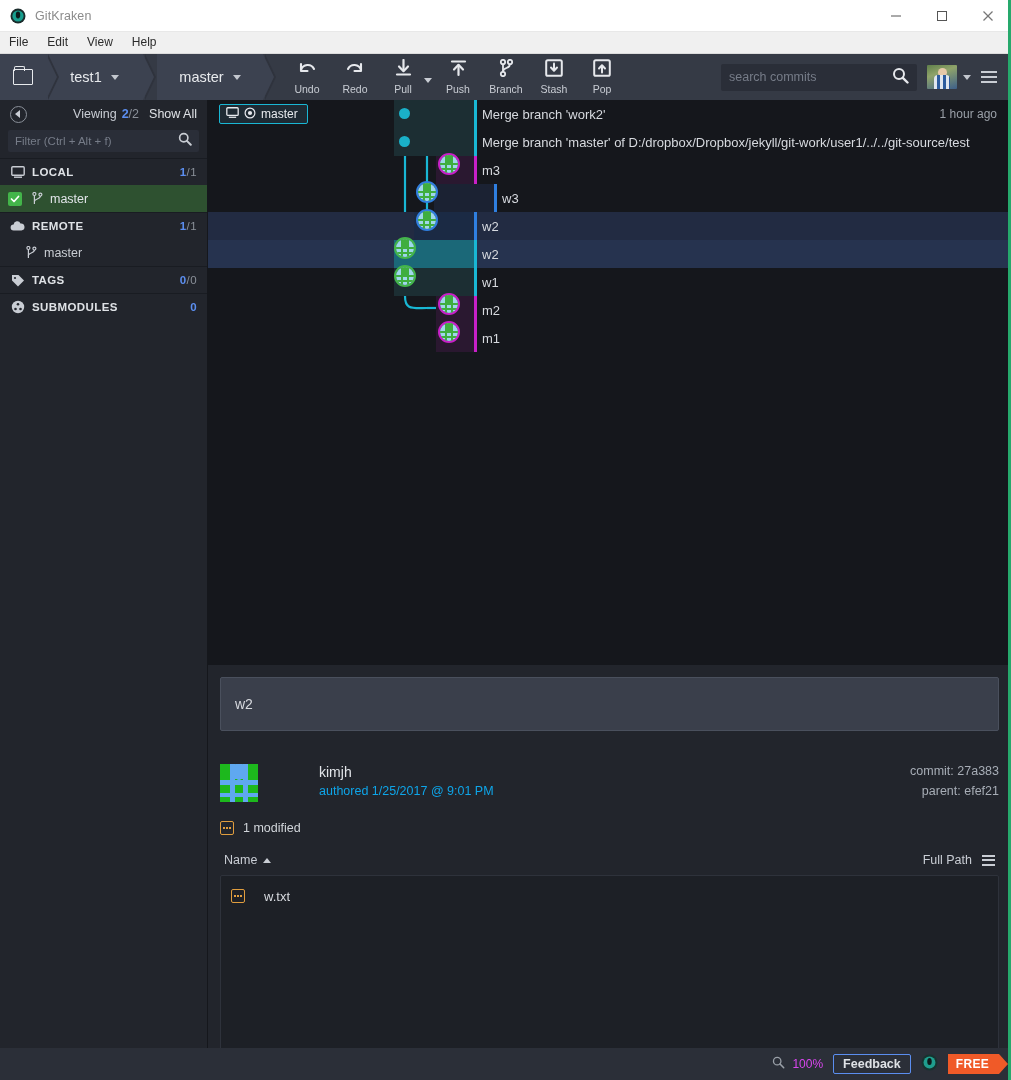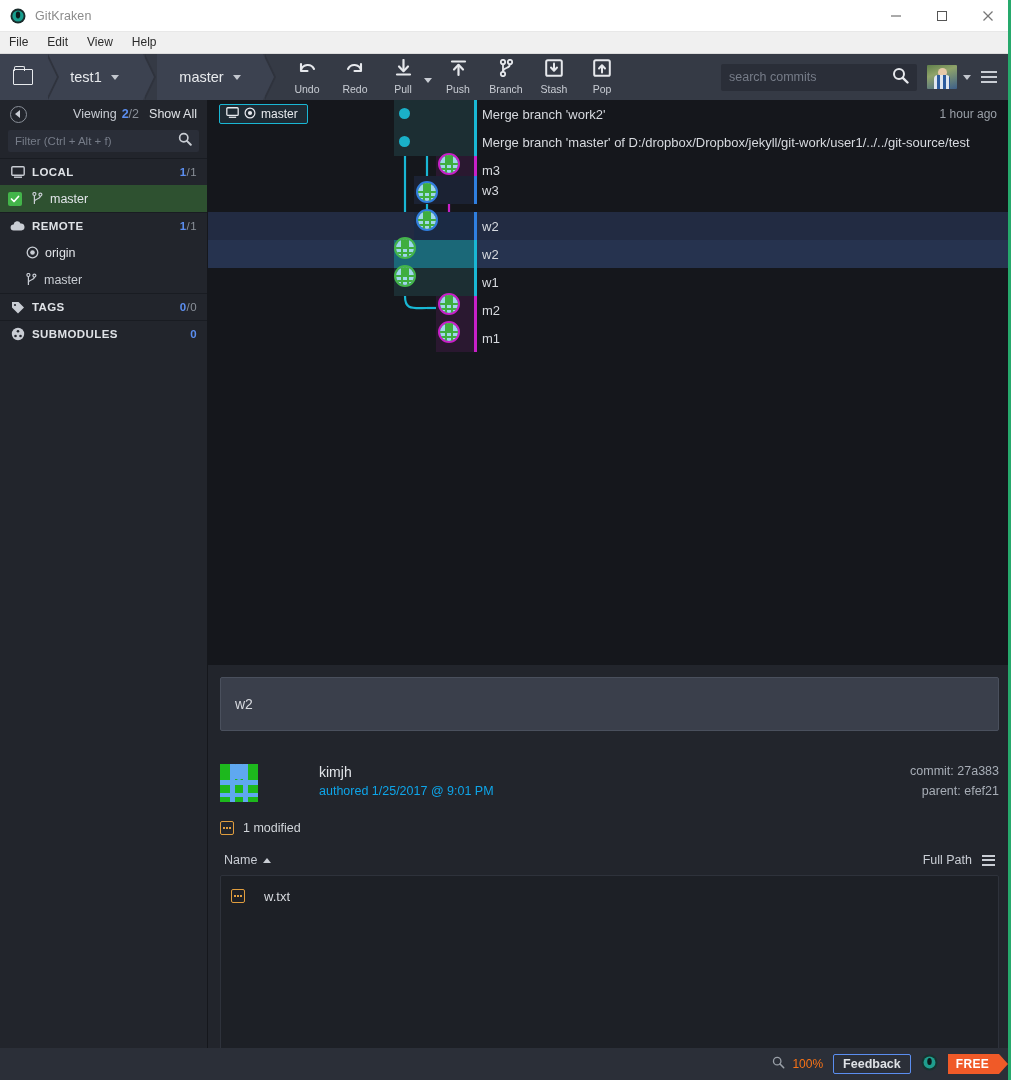--- a/index.html
+++ b/index.html
@@ -294,21 +294,21 @@
   .filerow { display: flex; align-items: center; height: 24px; padding-left: 10px; }
   .filerow .fname { font-size: 13px; color: #d7dadf; margin-left: 10px; }
 
   
   .statusbar {
     position: absolute; left: 0; right: 0; bottom: 0; height: 32px;
     background: #2b2f38; display: flex; align-items: center;
     justify-content: flex-end; padding-right: 6px; gap: 10px;
   }
   .zoomwrap { display: flex; align-items: center; gap: 7px; }
-  .zoomtxt { font-size: 12px; color: #f97316; }
+  .zoomtxt { font-size: 12px; color: #d946ef; }
   .feedback {
     border: 1px solid #5b8ef0; border-radius: 2px; padding: 2px 9px;
     font-size: 12.5px; color: #dfe2e6; font-weight: bold;
   }
   .freebadge {
     background: #f05a28; color: #fff; font-size: 12px; font-weight: bold;
     padding: 3px 10px 3px 8px; position: relative; margin-right: 6px;
     letter-spacing: .3px;
   }
   .freebadge::after {
@@ -539,29 +539,20 @@
         <svg width="15" height="11" viewBox="0 0 15 11">
           <path d="M3.6 9.5 a3 3 0 0 1 0-6 a3.6 3.6 0 0 1 6.9-1 a2.8 2.8 0 0 1 0.9 7 z" fill="#c9cdd4"></path>
         </svg>
       </span>
       <span>REMOTE</span>
       <span class="grow"></span>
       <span class="cnt-a">1</span>
       <span class="cnt-b">/1</span>
     </div>
 
-    <div class="branch-row remote-row">
-      <span class="bico">
-        <svg width="13" height="13" viewBox="0 0 13 13">
-          <circle cx="6.5" cy="6.5" r="5.3" fill="none" stroke="#c9cdd4" stroke-width="1.3"></circle>
-          <circle cx="6.5" cy="6.5" r="2.3" fill="#c9cdd4"></circle>
-        </svg>
-      </span>
-      <span>origin</span>
-    </div>
 
     <div class="branch-row remote-sub">
       <span class="bico" style="margin-left:-17px">
         <svg width="11" height="13" viewBox="0 0 11 13">
           <circle cx="2.4" cy="2" r="1.5" fill="none" stroke="#c9cdd4" stroke-width="1.2"></circle>
           <circle cx="8.4" cy="2.6" r="1.5" fill="none" stroke="#c9cdd4" stroke-width="1.2"></circle>
           <line x1="2.4" y1="3.5" x2="2.4" y2="12" stroke="#c9cdd4" stroke-width="1.2"></line>
           <path d="M8.4 4.1 C8.4 7.5 2.4 6.5 2.4 9.5" fill="none" stroke="#c9cdd4" stroke-width="1.2"></path>
         </svg>
       </span>
@@ -624,21 +615,21 @@
         <div class="colbar" style="left:266px;background:#19b7d4;"></div>
         <span class="msg">Merge branch 'master' of D:/dropbox/Dropbox/jekyll/git-work/user1/../../git-source/test</span>
       </div>
 
       <div class="grow-row" style="top:56px;">
         <div class="row-stripe" style="left:228px;width:38px;background:#2a1830;"></div>
         <div class="colbar" style="left:266px;background:#c820c8;"></div>
         <span class="msg">m3</span>
       </div>
 
-      <div class="grow-row" style="top:76px;">
+      <div class="grow-row" style="top:84px;margin-left:20px;">
         <div class="row-stripe" style="left:206px;width:60px;background:#1b2233;"></div>
         <div class="colbar" style="left:266px;background:#2f7fe0;"></div>
         <span class="msg">w3</span>
       </div>
 
       <div class="grow-row" style="top:112px;background:#222b42;">
         <div class="row-stripe" style="left:206px;width:60px;background:#1b2a44;"></div>
         <div class="colbar" style="left:266px;background:#2f7fe0;"></div>
         <span class="msg">w2</span>
       </div>

